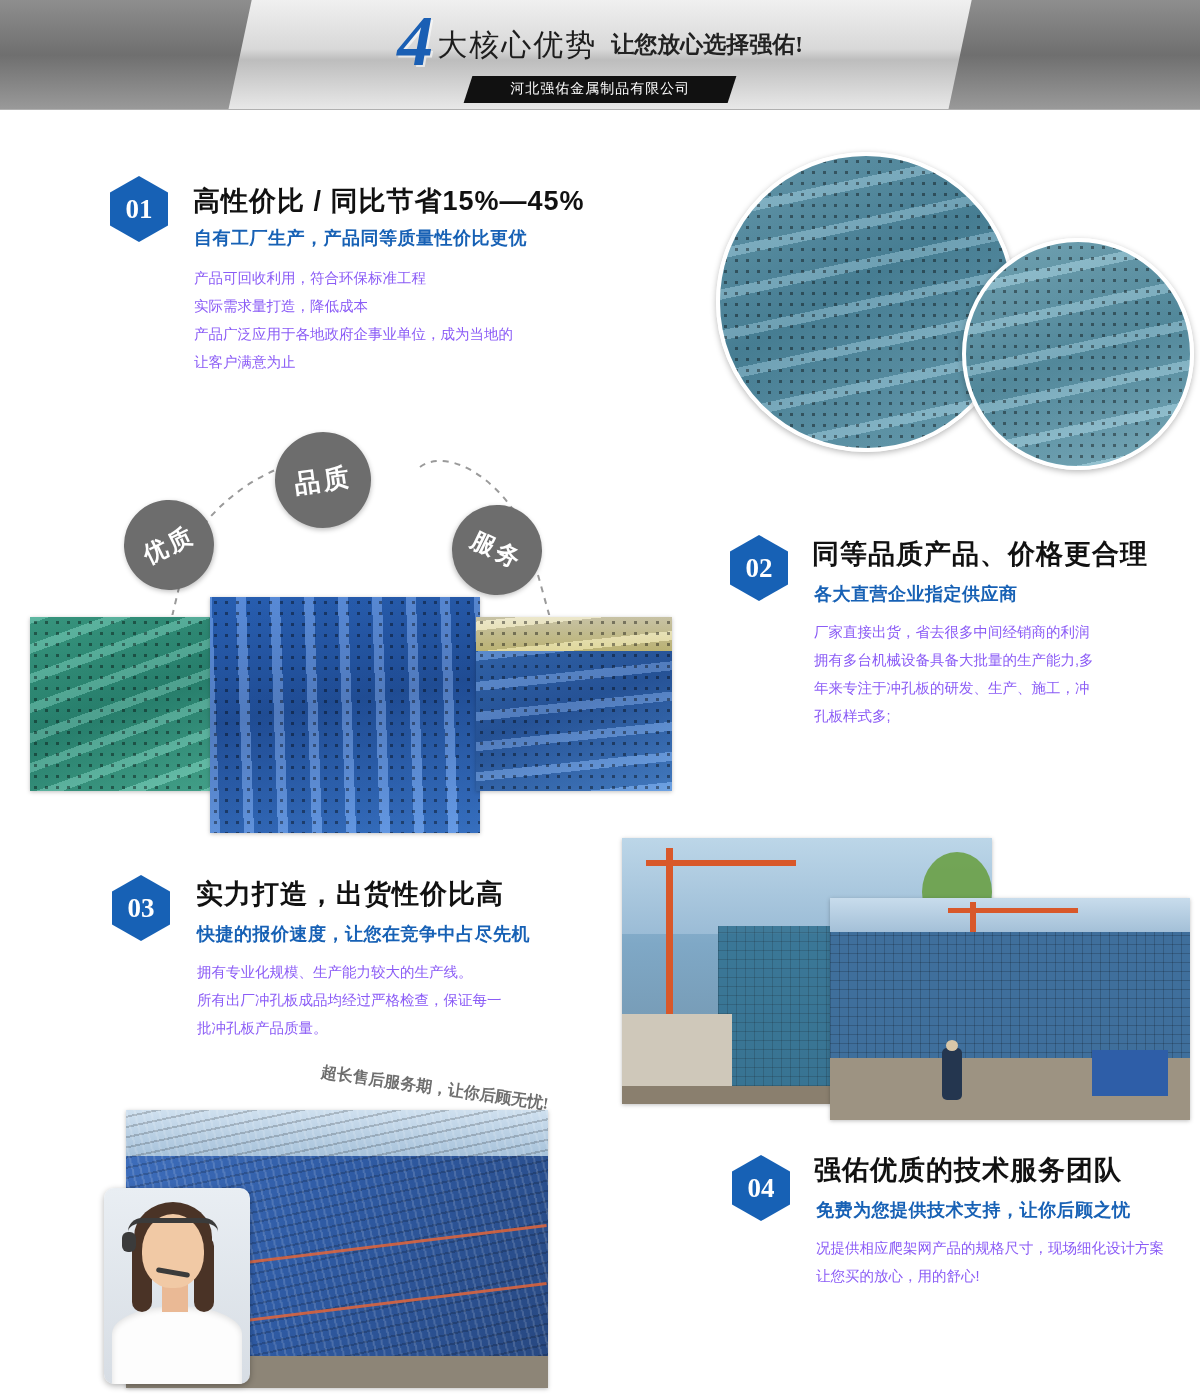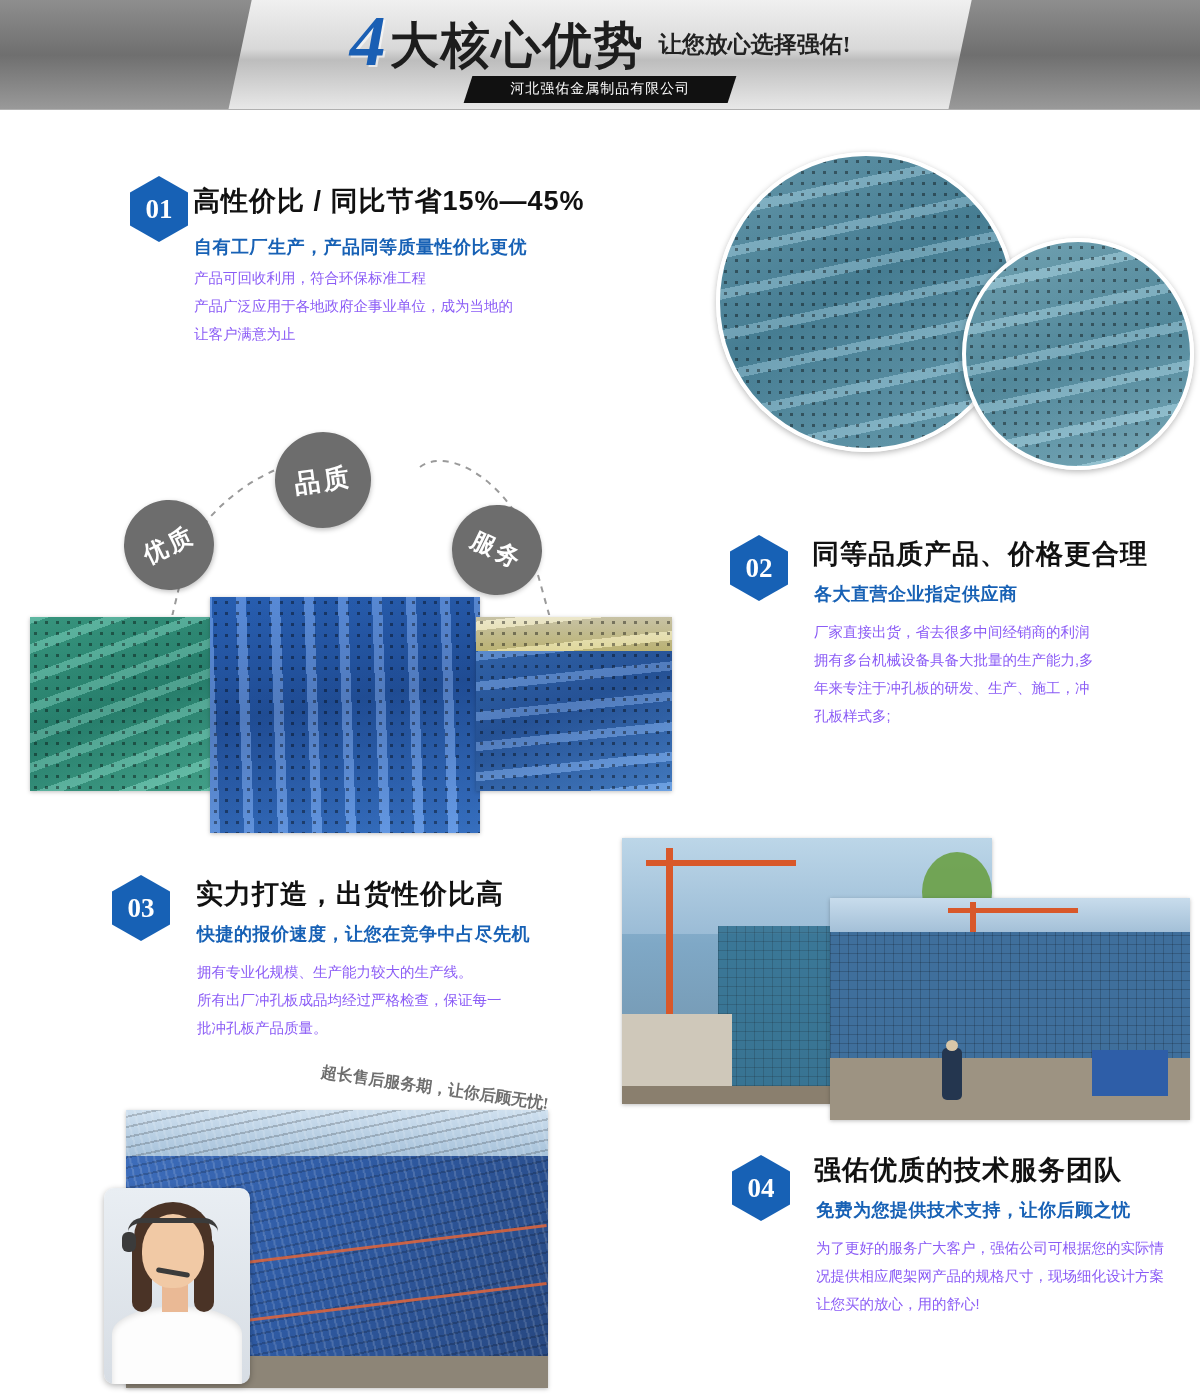--- a/index.html
+++ b/index.html
@@ -31,21 +31,21 @@
     padding-top: 12px;
   }
   .title-row { display: flex; align-items: flex-end; }
   .big4 {
     font-family: "Liberation Serif", "DejaVu Serif", serif;
     font-size: 72px; font-weight: bold; font-style: italic;
     color: #1a5fb4; line-height: 58px;
     text-shadow: 2px 2px 0 rgba(255,255,255,0.6);
   }
   .title-main {
-    font-size: 49px; font-weight: bold; color: #1d1d1d;
+    font-size: 30px; font-weight: normal; color: #1d1d1d;
     letter-spacing: 2px; line-height: 50px; margin-left: 4px;
   }
   .title-sub {
     font-size: 23px; font-weight: bold; color: #222;
     margin-left: 14px; line-height: 50px;
     font-family: "Liberation Serif","DejaVu Serif",serif;
   }
   .company-ribbon {
     margin-top: 6px; position: relative;
     background: #111; color: #fff;
@@ -206,25 +206,26 @@
       <div class="big4">4</div>
       <div class="title-main">大核心优势</div>
       <div class="title-sub">让您放心选择强佑!</div>
     </div>
     <div class="company-ribbon">
       <span>河北强佑金属制品有限公司</span>
     </div>
   </div>
 </div>
 
-<div class="hexnum" style="left:110px; top:176px;margin-left:20px;">01</div>
+<div class="hexnum" style="left:110px; top:176px;">01</div>
 <div class="blk-title" style="left:193px; top:183px;">高性价比 / 同比节省15%—45%</div>
-<div class="blk-sub" style="left:194px; top:235px;">自有工厂生产，产品同等质量性价比更优</div>
+<div class="blk-sub" style="left:194px; top:226px;">自有工厂生产，产品同等质量性价比更优</div>
 <div class="blk-body" style="left:194px; top:264px;">
   <div>产品可回收利用，符合环保标准工程</div>
+  <div>实际需求量打造，降低成本</div>
   <div>产品广泛应用于各地政府企事业单位，成为当地的</div>
   <div>让客户满意为止</div>
 </div>
 
 <div class="circ circ-big">
   <div class="slats"></div>
   <div class="dots perf-dots"></div>
 </div>
 <div class="circ circ-small">
   <div class="slats"></div>
@@ -317,16 +318,15 @@
   <div class="op-face"></div>
   <div class="op-head-set"></div>
   <div class="op-ear"></div>
   <div class="op-mic"></div>
 </div>
 
 <div class="hexnum" style="left:732px; top:1155px;">04</div>
 <div class="blk-title" style="left:814px; top:1152px;">强佑优质的技术服务团队</div>
 <div class="blk-sub" style="left:816px; top:1198px;">免费为您提供技术支持，让你后顾之忧</div>
 <div class="blk-body" style="left:816px; top:1234px;">
-  <div>为了更好的服务广大客户，强佑公司可根据您的实际情</div>
   <div>况提供相应爬架网产品的规格尺寸，现场细化设计方案</div>
   <div>让您买的放心，用的舒心!</div>
 </div>
 
 </body></html>

